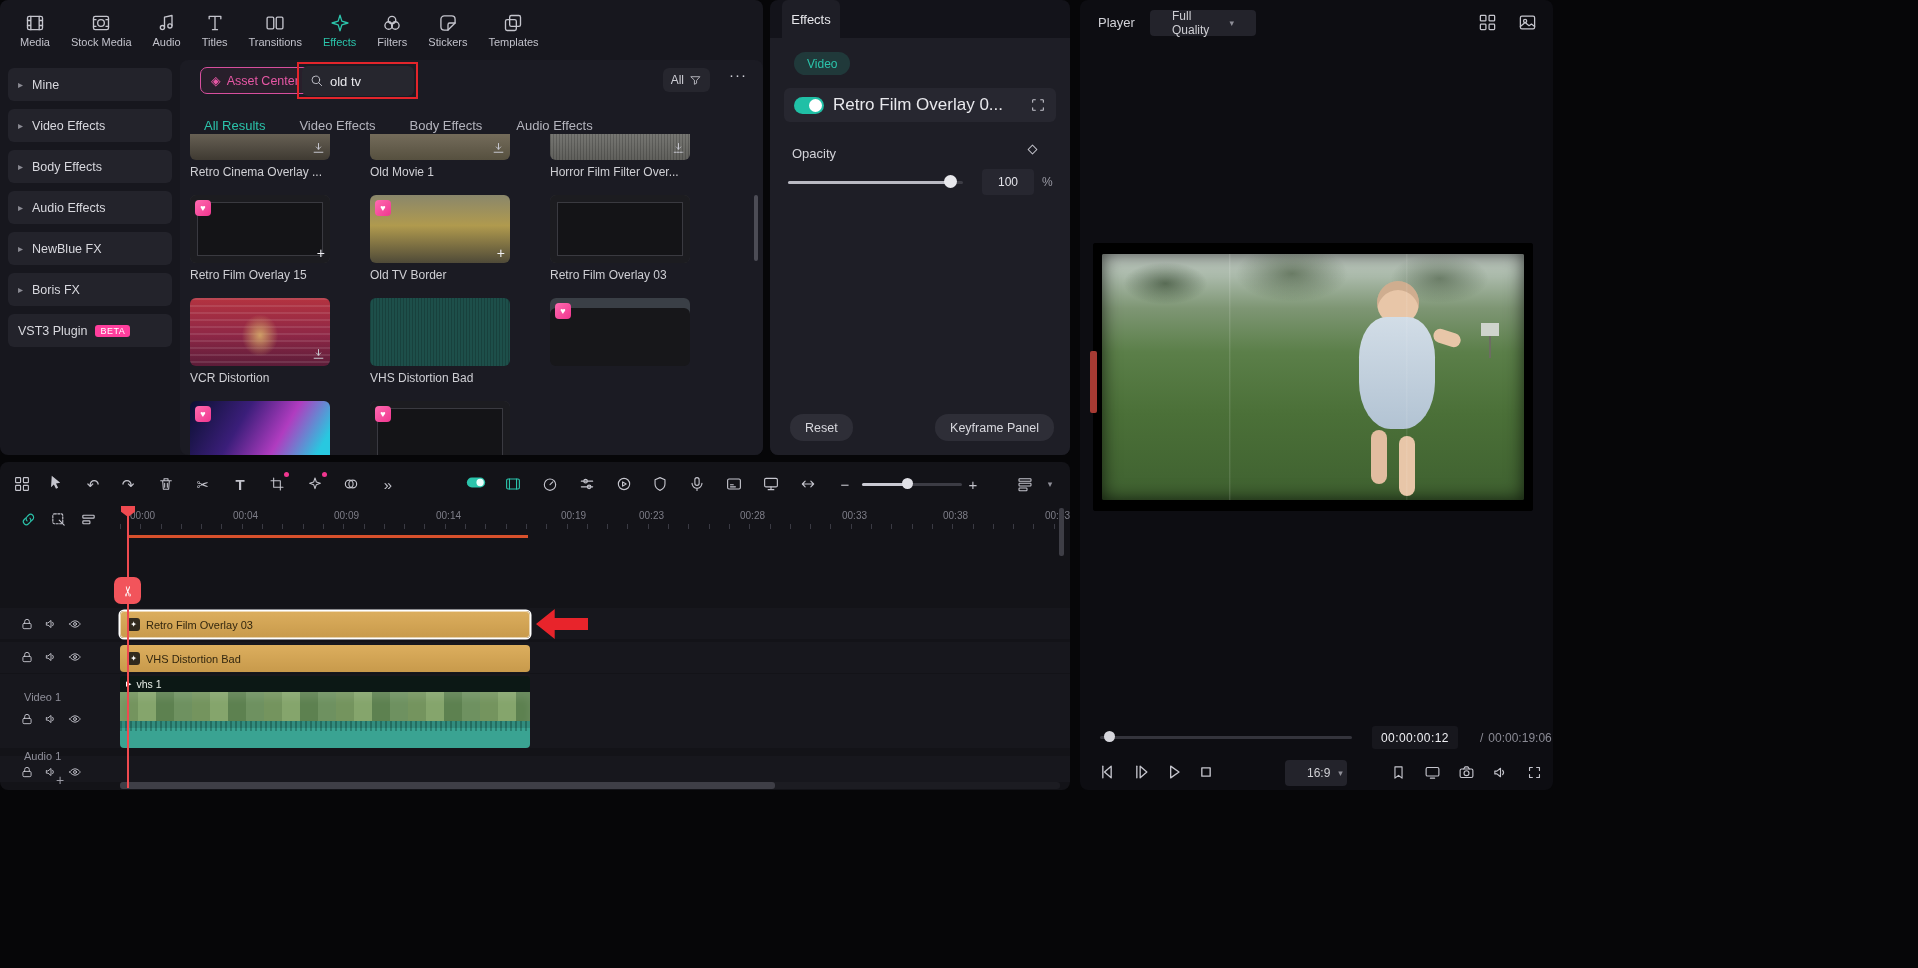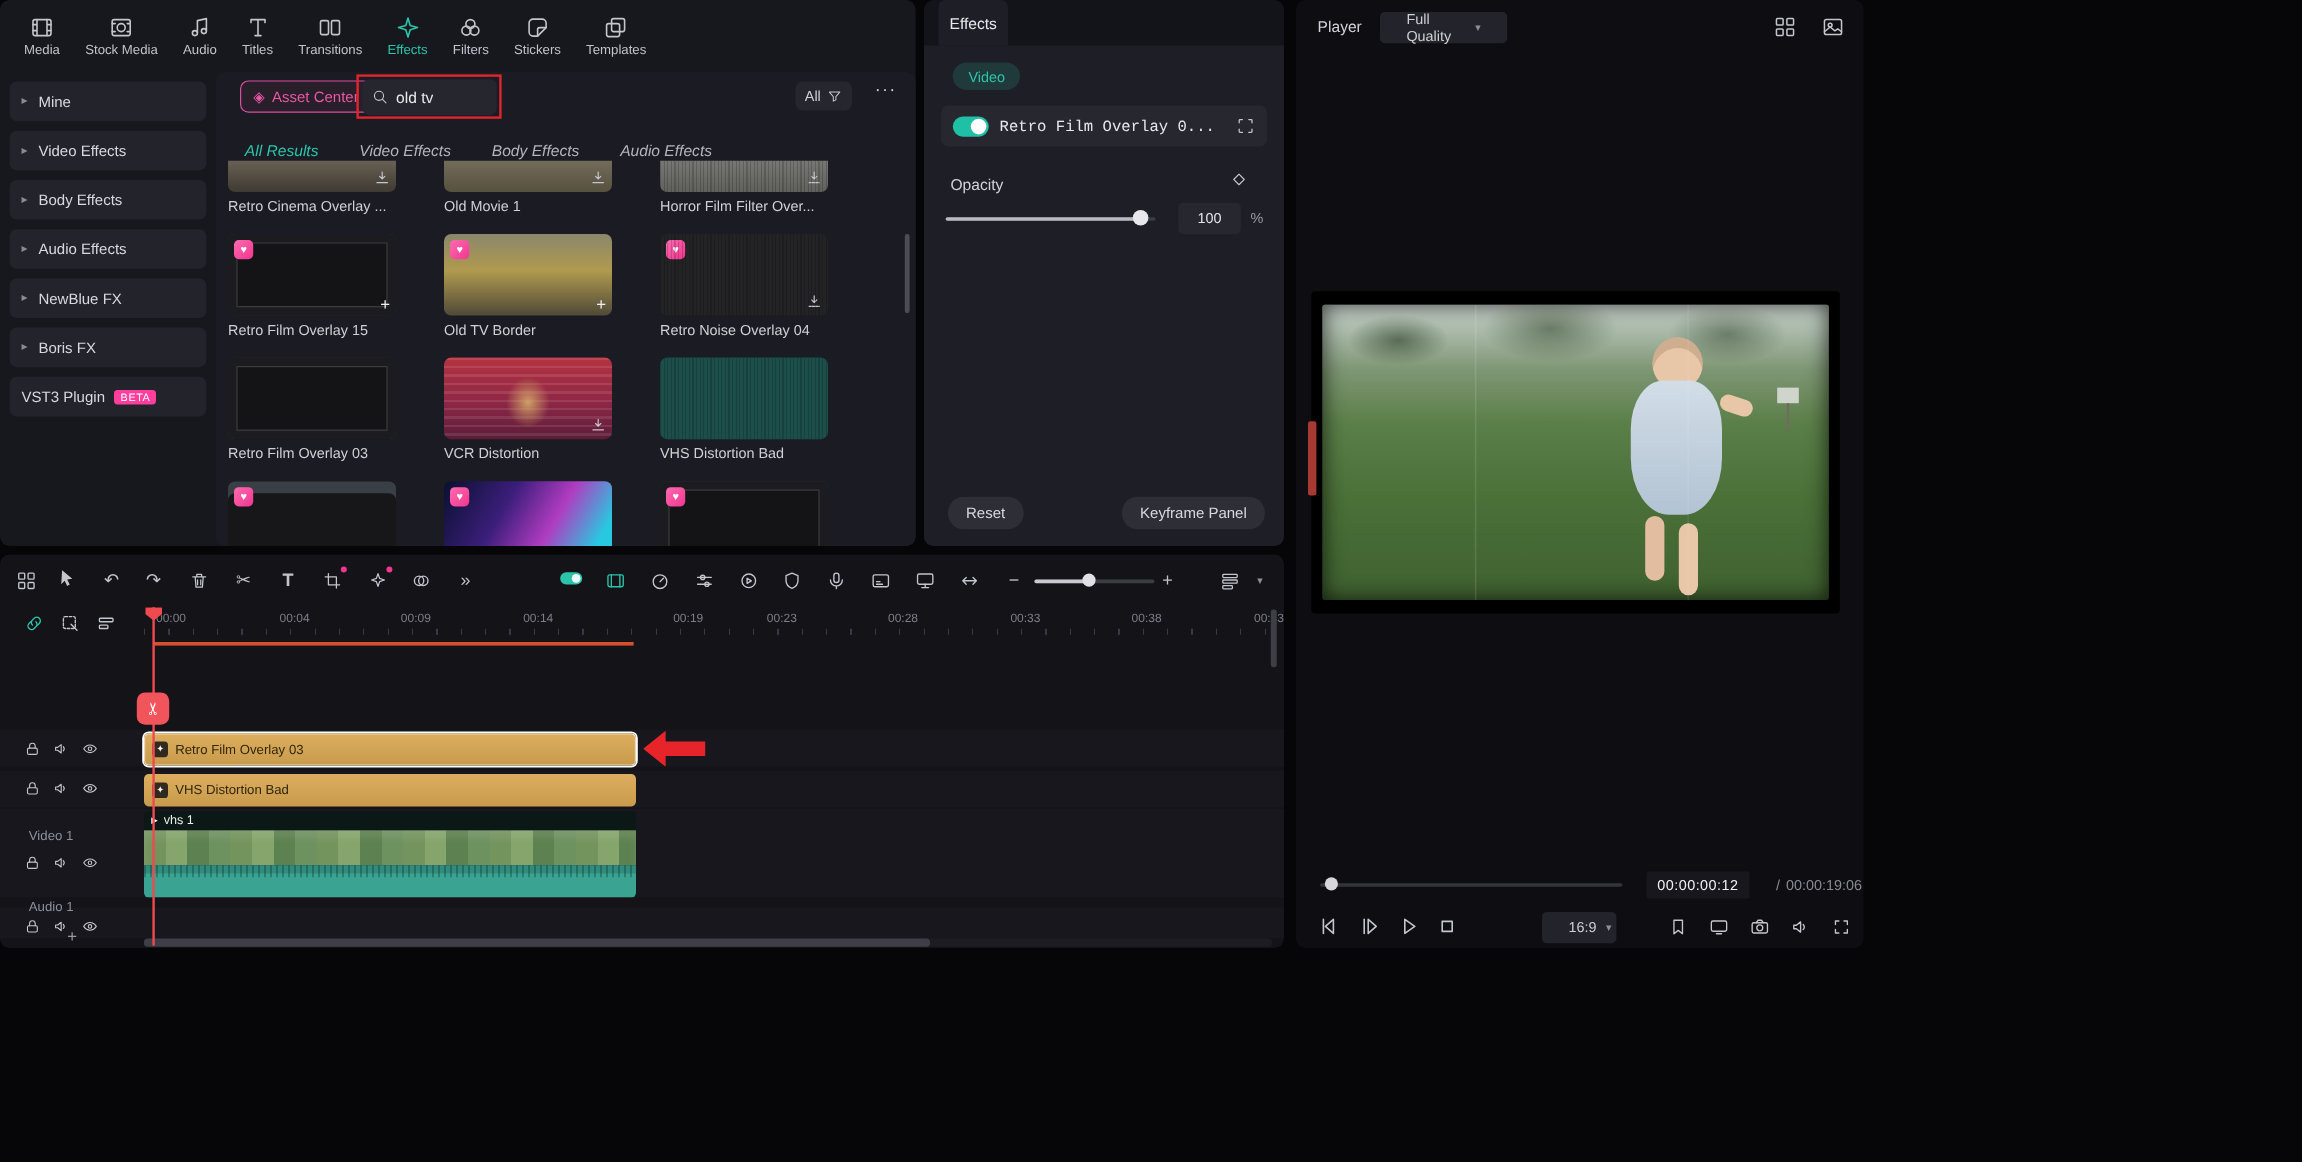--- a/index.html
+++ b/index.html
@@ -34,21 +34,21 @@
   .asset-btn { position:absolute; left:20px; top:7px; height:27px; display:flex; align-items:center; gap:6px; padding:0 10px;
                border:1px solid #d84f9e; border-radius:7px; color:#e757a5; font-size:12.5px; background:rgba(216,79,158,.07); cursor:pointer; }
   .search-box { position:absolute; left:122px; top:6px; width:112px; height:30px; background:#26262e; border-radius:6px;
                 display:flex; align-items:center; gap:6px; padding:0 8px; }
   .search-box input { background:transparent; border:0; outline:0; color:#e8e8ec; font-size:13px; width:68px; font-family:inherit; }
   .annot-search { position:absolute; left:117px; top:2px; width:121px; height:37px; border:2.5px solid #e3252b; z-index:40; pointer-events:none; }
   .filter-pill { position:absolute; right:53px; top:8px; height:24px; background:#26262e; border-radius:6px; display:flex;
                  align-items:center; gap:5px; padding:0 8px; font-size:12px; color:#cfcfd6; cursor:pointer; }
   .more-btn { position:absolute; right:16px; top:6px; color:#cfcfd6; font-size:15px; letter-spacing:1px; cursor:pointer; }
   .tabs { position:absolute; left:24px; top:58px; display:flex; gap:34px; font-size:13px; }
-  .tab { color:#b4b4bd; cursor:pointer; white-space:nowrap;font-style:italic; }
+  .tab { color:#b4b4bd; cursor:pointer; white-space:nowrap; }
   .tab.active { color:#2bc4ab; }
   .grid-viewport { position:absolute; left:0; right:14px; top:74px; bottom:0; overflow:hidden; }
   .grid { margin:-42px 0 0 10px; display:grid; grid-template-columns:repeat(3,140px); column-gap:40px; row-gap:16px; }
   .card { width:140px; cursor:pointer; }
   .thumb { width:140px; height:68px; border-radius:6px; position:relative; overflow:hidden; background:#222; }
   .card-title { margin-top:5px; font-size:12px; color:#cfcfd4; white-space:nowrap; overflow:hidden; text-overflow:ellipsis; }
   .fav { position:absolute; top:5px; left:5px; width:16px; height:16px; border-radius:4px; display:flex; align-items:center;
          justify-content:center; background:linear-gradient(135deg,#ff6bb0,#f0368f); color:#fff; font-size:9px; }
   .dl { position:absolute; bottom:4px; right:4px; }
   .addbtn { position:absolute; bottom:2px; right:5px; color:#f0f0f4; font-size:14px; }
@@ -72,21 +72,21 @@
   
   .props-tab { position:absolute; left:12px; top:0; width:58px; height:38px; background:#1e1e26; border-radius:6px 6px 0 0;
                display:flex; align-items:center; justify-content:center; font-size:13px; color:#e8e8ec; cursor:pointer; }
   .props-body { position:absolute; left:0; top:38px; right:0; bottom:0; background:#1e1e26; border-radius:0 0 8px 8px; }
   .section-pill { position:absolute; left:24px; top:14px; height:23px; border-radius:12px; background:rgba(43,196,171,.16);
                   color:#2bc4ab; font-size:12px; display:flex; align-items:center; padding:0 13px; cursor:pointer; }
   .effect-row { position:absolute; left:14px; right:14px; top:50px; height:34px; background:#272730; border-radius:6px;
                 display:flex; align-items:center; gap:9px; padding:0 10px; }
   .toggle { width:30px; height:17px; border-radius:9px; background:#20c0a6; position:relative; flex:0 0 auto; cursor:pointer; }
   .toggle::after { content:''; position:absolute; right:2px; top:2px; width:13px; height:13px; border-radius:50%; background:#fff; }
-  .effect-name { font-size:13px; color:#e8e8ec; flex:1; white-space:nowrap; overflow:hidden; text-overflow:ellipsis;font-family:Liberation Mono, monospace; }
+  .effect-name { font-size:17px; color:#e8e8ec; flex:1; white-space:nowrap; overflow:hidden; text-overflow:ellipsis; }
   .opacity-label { position:absolute; left:22px; top:108px; font-size:13px; color:#d2d2d8; }
   .kf-diamond { position:absolute; right:30px; top:104px; cursor:pointer; }
   .sl-track { position:absolute; left:18px; top:143px; width:175px; height:3px; background:#3c3c44; border-radius:2px; }
   .sl-fill { width:162px; height:3px; background:#b9b9c2; border-radius:2px; }
   .sl-knob { position:absolute; left:174px; top:137px; width:13px; height:13px; border-radius:50%; background:#e8e8ec; cursor:pointer; }
   .val-box { position:absolute; left:212px; top:131px; width:52px; height:26px; background:#272730; border-radius:4px;
              display:flex; align-items:center; justify-content:center; font-size:12px; color:#e4e4ea; }
   .unit { position:absolute; left:272px; top:137px; font-size:12px; color:#9a9aa4; }
   .btn { background:#2e2e37; border-radius:13px; height:27px; display:flex; align-items:center; padding:0 15px;
          font-size:12.5px; color:#d8d8de; cursor:pointer; }
@@ -374,31 +374,20 @@
             </div>
             <div class="card-title">Retro Film Overlay 15</div>
           </div>
           <div class="card">
             <div class="thumb t5">
               <span class="fav">♥</span>
               <span class="addbtn">+</span>
             </div>
             <div class="card-title">Old TV Border</div>
           </div>
-          <div class="card">
-            <div class="thumb t6">
-              <span class="fav">♥</span>
-              <span class="dl">
-                  <svg class="ic" width="15" height="15" viewBox="0 0 24 24">
-                    <path d="M12 4v9m0 0l-3.5-3.5M12 13l3.5-3.5M5 18h14"></path>
-                  </svg>
-                </span>
-            </div>
-            <div class="card-title">Retro Noise Overlay 04</div>
-          </div>
 
           <div class="card">
             <div class="thumb t7"></div>
             <div class="card-title">Retro Film Overlay 03</div>
           </div>
           <div class="card">
             <div class="thumb t8">
               <span class="dl">
                   <svg class="ic" width="15" height="15" viewBox="0 0 24 24">
                     <path d="M12 4v9m0 0l-3.5-3.5M12 13l3.5-3.5M5 18h14"></path>

